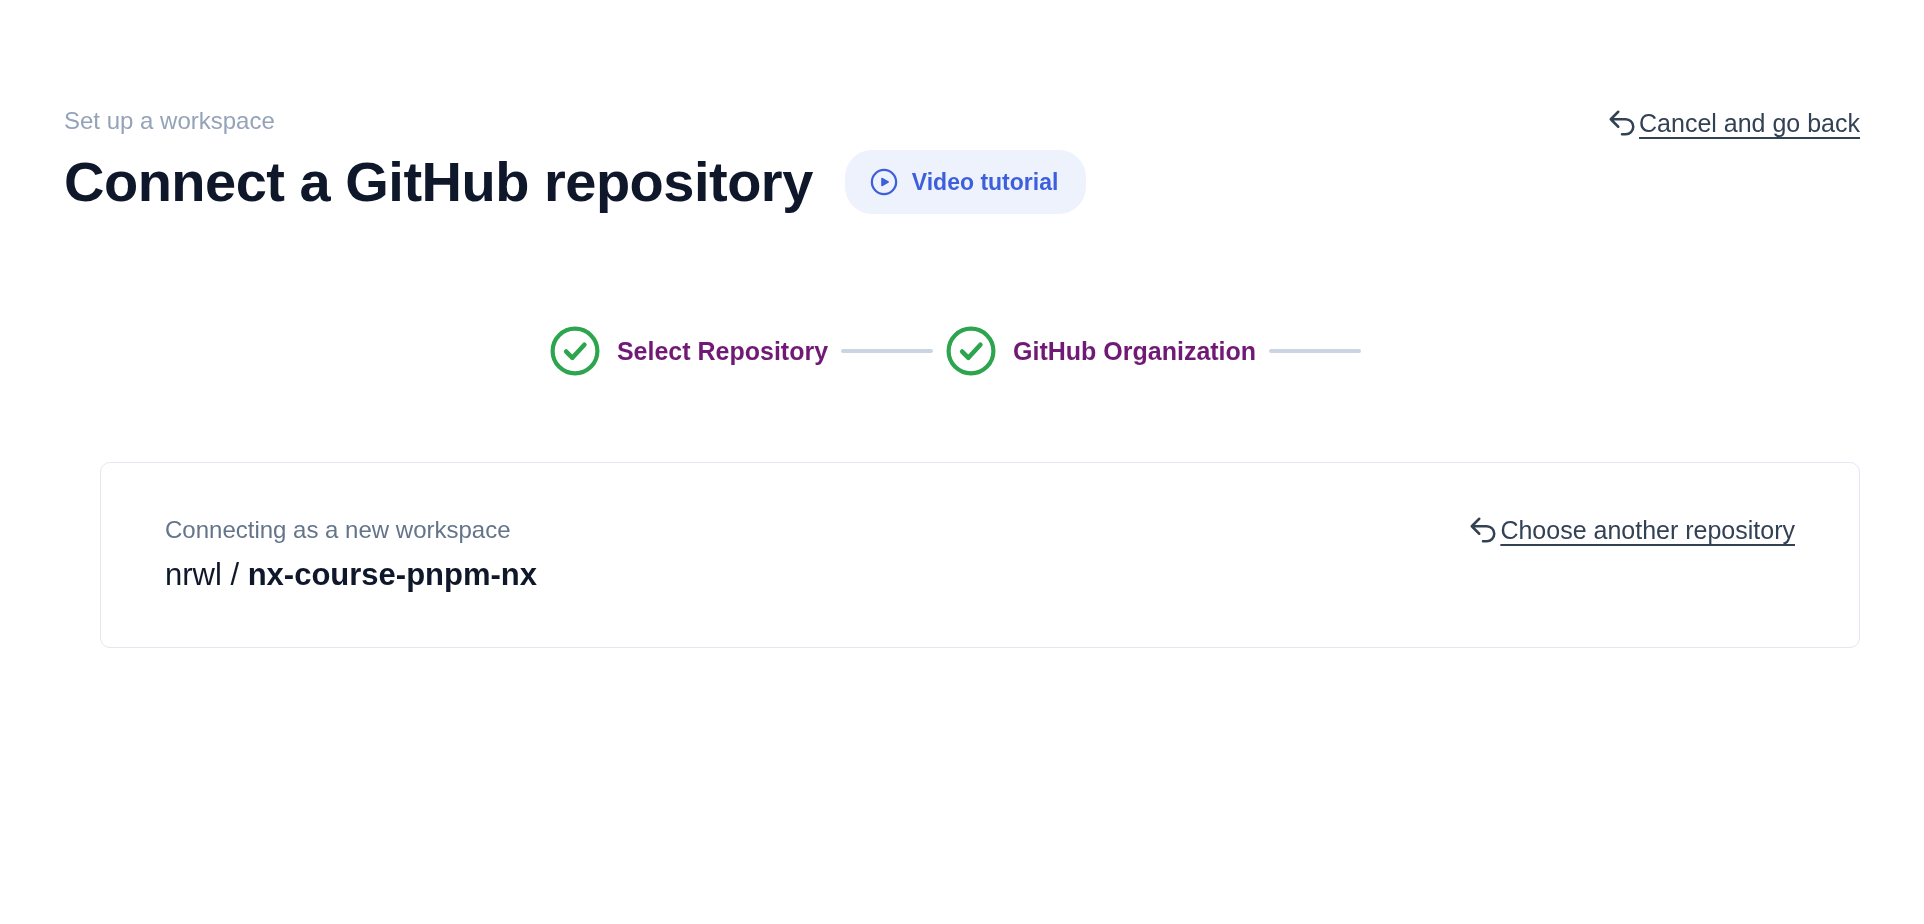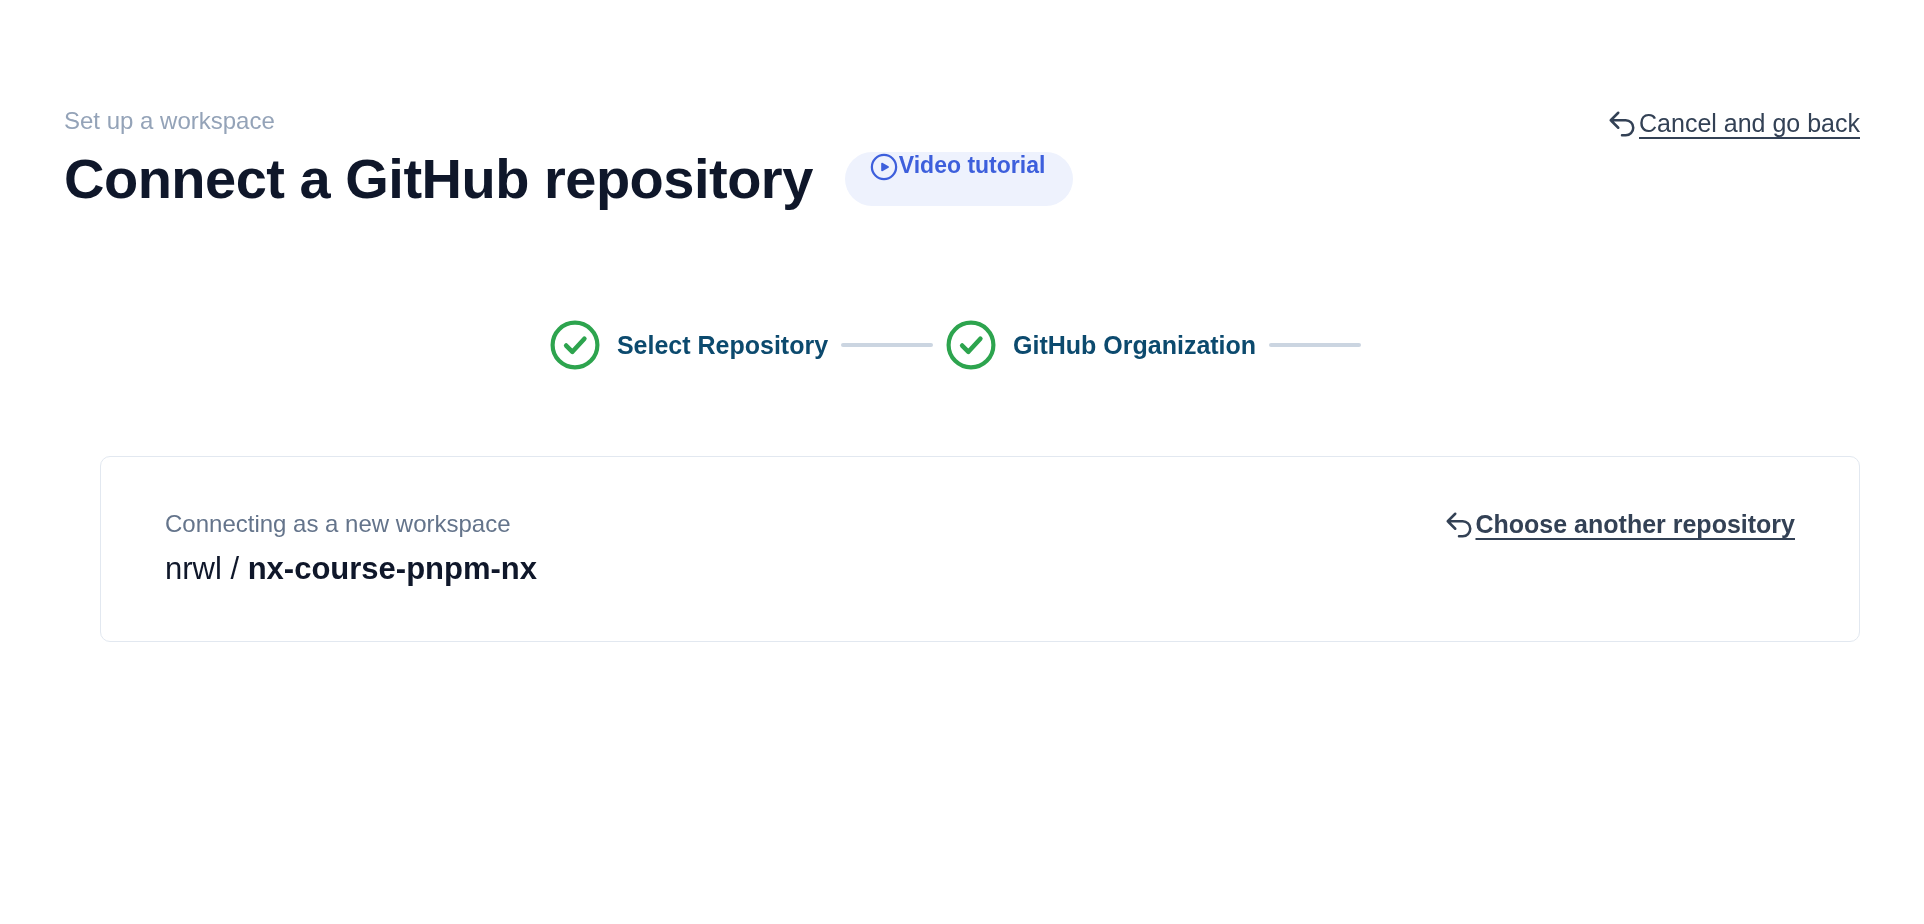--- a/index.html
+++ b/index.html
@@ -29,36 +29,38 @@
   }
   .title {
     font-size: 56px;
     line-height: 58px;
     font-weight: 700;
     letter-spacing: -0.5px;
     color: #0f172a;
   }
   .video-pill {
     display: inline-flex;
-    height: 54px;
+    align-items: center;
+    gap: 13px;
+    height: 64px;
     padding: 0 28px 0 24px;
     background: #eef2fd;
     border: none;
     border-radius: 27px;
     cursor: pointer;
     color: #3d5fdc;
     font-family: inherit;
     font-size: 23px;
     font-weight: 700;
   }
   .video-pill svg { display: block; }
 
   .link {
     display: inline-flex;
-    align-items: center;
+    align-items: flex-start;
     gap: 2px;
     color: #334155;
     font-size: 25px;
     line-height: 31px;
     text-decoration: none;
     cursor: pointer;
     white-space: nowrap;
   }
   .link .link-text {
     text-decoration: underline;
@@ -78,21 +80,21 @@
   .step {
     display: flex;
     align-items: center;
     gap: 17px;
   }
   .step-icon { width: 50px; height: 50px; }
   .step-icon svg { display: block; width: 50px; height: 50px; }
   .step-label {
     font-size: 25px;
     font-weight: 600;
-    color: #0c4a6e;
+    color: #701a75;
     white-space: nowrap;
   }
   .connector {
     width: 92px;
     height: 4px;
     border-radius: 2px;
     background: #cbd5e1;
     margin: 0 13px;
   }
 
@@ -115,21 +117,21 @@
     font-weight: 400;
   }
   .card-value {
     margin-top: 10px;
     font-size: 31px;
     line-height: 40px;
     color: #0f172a;
   }
   .card-value .value-normal { font-weight: 400; }
   .card-value .value-bold { font-weight: 700; }
-  .card .link { margin-top: 0; font-weight: bold; }
+  .card .link { margin-top: 0; }
 </style>
 </head>
 <body>
 
 <div class="page">
 
   <div class="header-row">
     <div>
       <div class="eyebrow">Set up a workspace</div>
       <div class="title-row">

